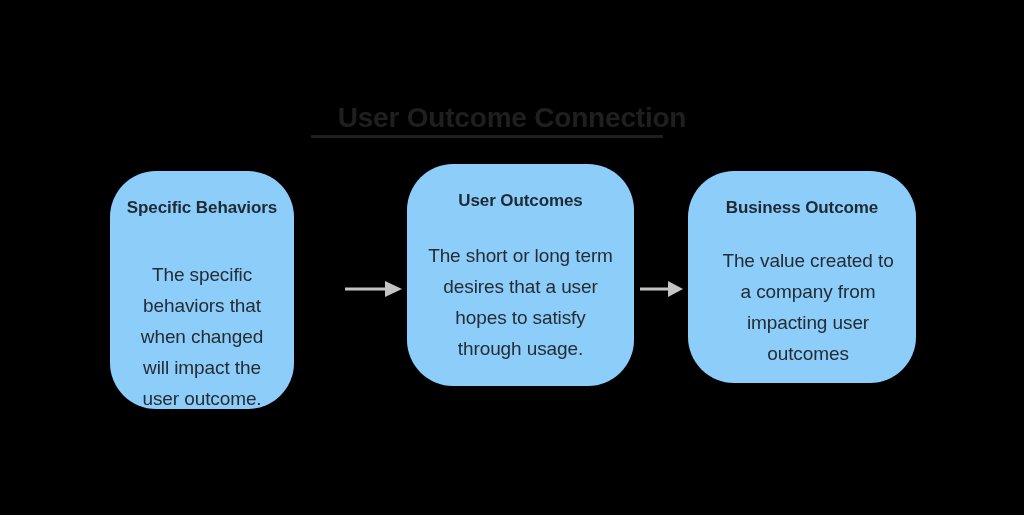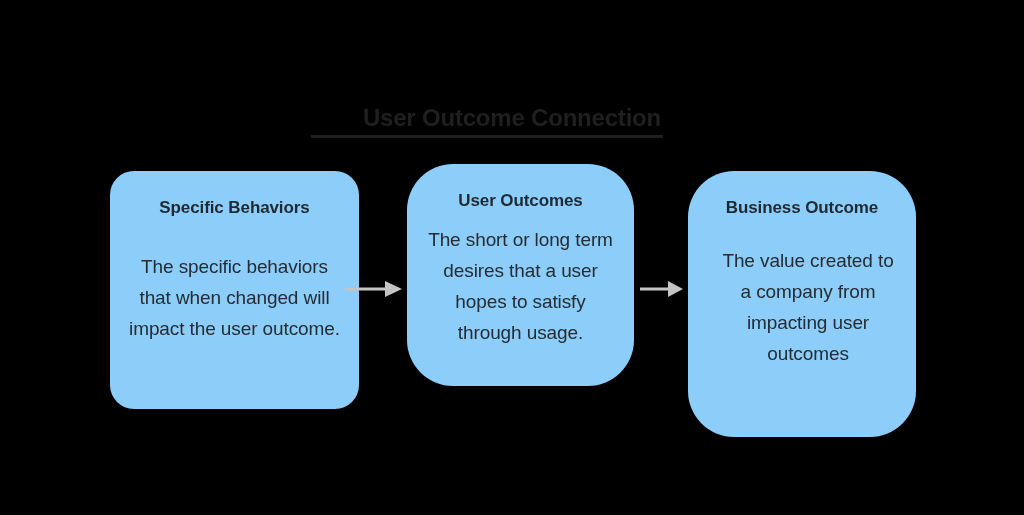--- a/index.html
+++ b/index.html
@@ -24,21 +24,21 @@
   }
 
   
   #diagram-title {
     position: absolute;
     left: 0;
     top: 101px;
     width: 1024px;
     text-align: center;
     color: #1f1f1f;
-    font-size: 24px;
+    font-size: 28px;
     font-weight: bold;
     letter-spacing: -0.2px;
     line-height: 34px;
     white-space: nowrap;
   }
   #title-underline {
     position: absolute;
     left: 311px;
     top: 135px;
     width: 352px;
@@ -56,33 +56,33 @@
     text-align: center;
   }
   .card-title {
     color: #1f2933;
     font-size: 17px;
     font-weight: bold;
     line-height: 22px;
     letter-spacing: -0.1px;
   }
   .card-body {
-    margin-top: 32px;
+    margin-top: 40px;
     color: #252c33;
     font-size: 19px;
     font-weight: normal;
     line-height: 31px;
     letter-spacing: -0.1px;
   }
 
-  #card-1 { left: 110px; top: 171px; width: 249px; height: 238px; border-radius: 24px; }
+  #card-1 { left: 110px; top: 171px; width: 184px; height: 238px; }
   #card-2 { left: 407px; top: 164px; width: 227px; height: 222px; }
-  #card-3 { left: 688px; top: 171px; width: 228px; height: 266px; }
+  #card-3 { left: 688px; top: 171px; width: 228px; height: 212px; }
 
-  #card-2 .card-body { margin-top: 12px; }
+  #card-2 .card-body { margin-top: 28px; }
   #card-3 .card-body { margin-top: 26px; margin-left: 12px; }
 
   
   .arrow {
     position: absolute;
     height: 24px;
     top: 277px;
   }
   #arrow-1 { left: 345px; width: 58px; }
   #arrow-2 { left: 640px; width: 44px; }

